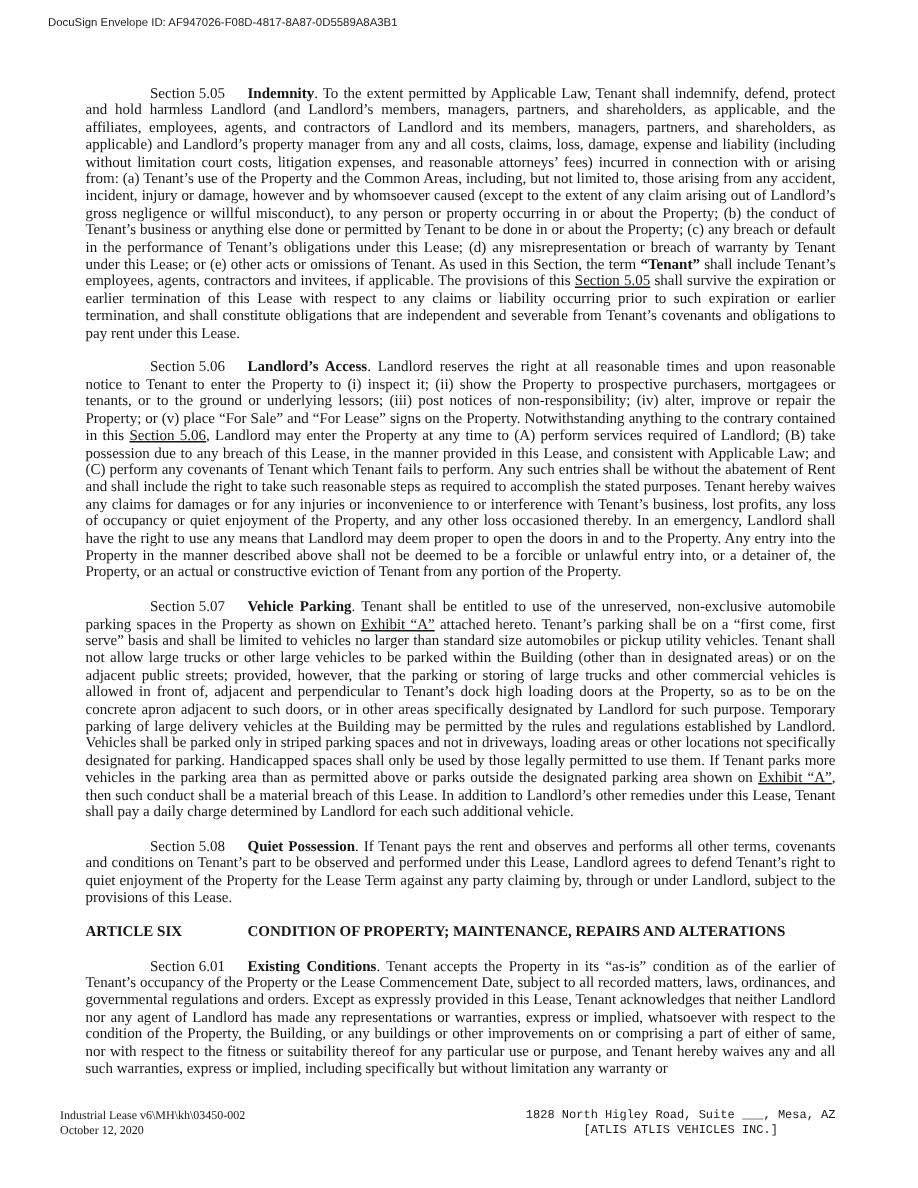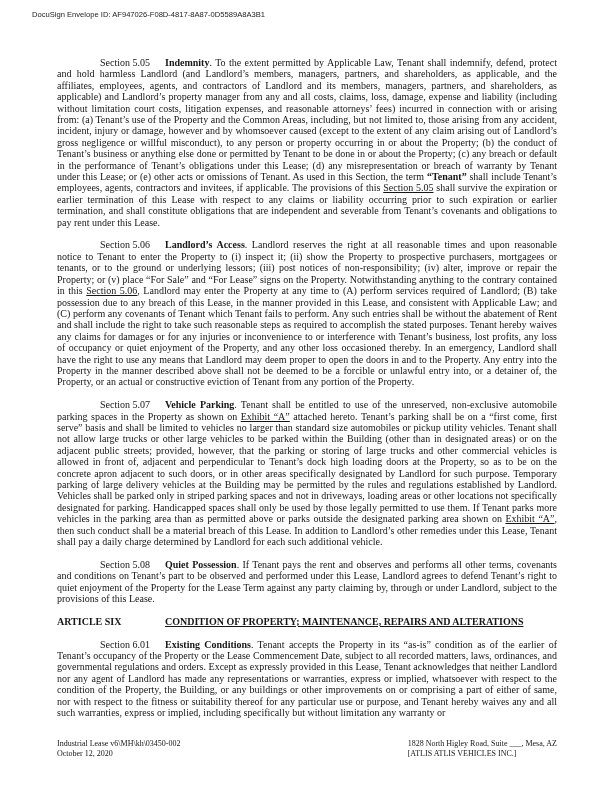--- a/index.html
+++ b/index.html
@@ -28,38 +28,39 @@
     left: 57px;
     top: 57px;
     width: 500px;
     font-size: 10px;
     line-height: 11.4px;
     text-align: justify;
   }
   .doc-body p { margin: 0 0 11.4px 0; }
   p.section { text-indent: 43px; }
   p.section .label { display: inline-block; width: 65px; text-indent: 0; }
-  p.article { font-weight: bold; text-decoration: underline; }
+  p.article { font-weight: bold; }
   p.article .label { display: inline-block; width: 108px; }
   .b { font-weight: bold; }
   .u { text-decoration: underline; }
   .footer-left {
     position: absolute;
-    left: 57px;
+    left: 40px;
     top: 739px;
     font-size: 8px;
     line-height: 9.5px;
   }
   .footer-right {
     position: absolute;
     right: 55px;
     top: 739px;
     font-size: 8px;
     line-height: 9.5px;
-    text-align: left;
+    text-align: center;
+    font-family: Liberation Mono, monospace;
   }
   .page-number {
     position: absolute;
     left: 0;
     top: 756px;
     width: 612px;
     text-align: center;
     font-size: 10px;
   }
 </style>

